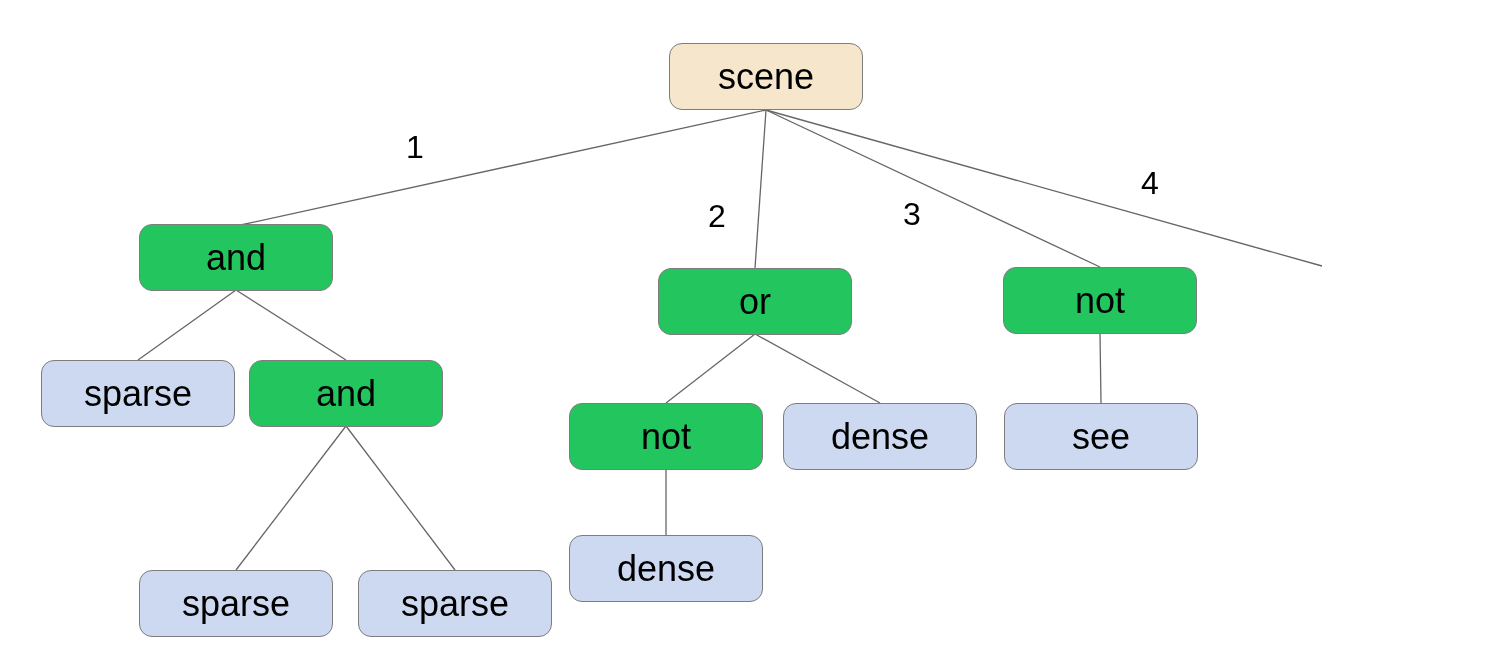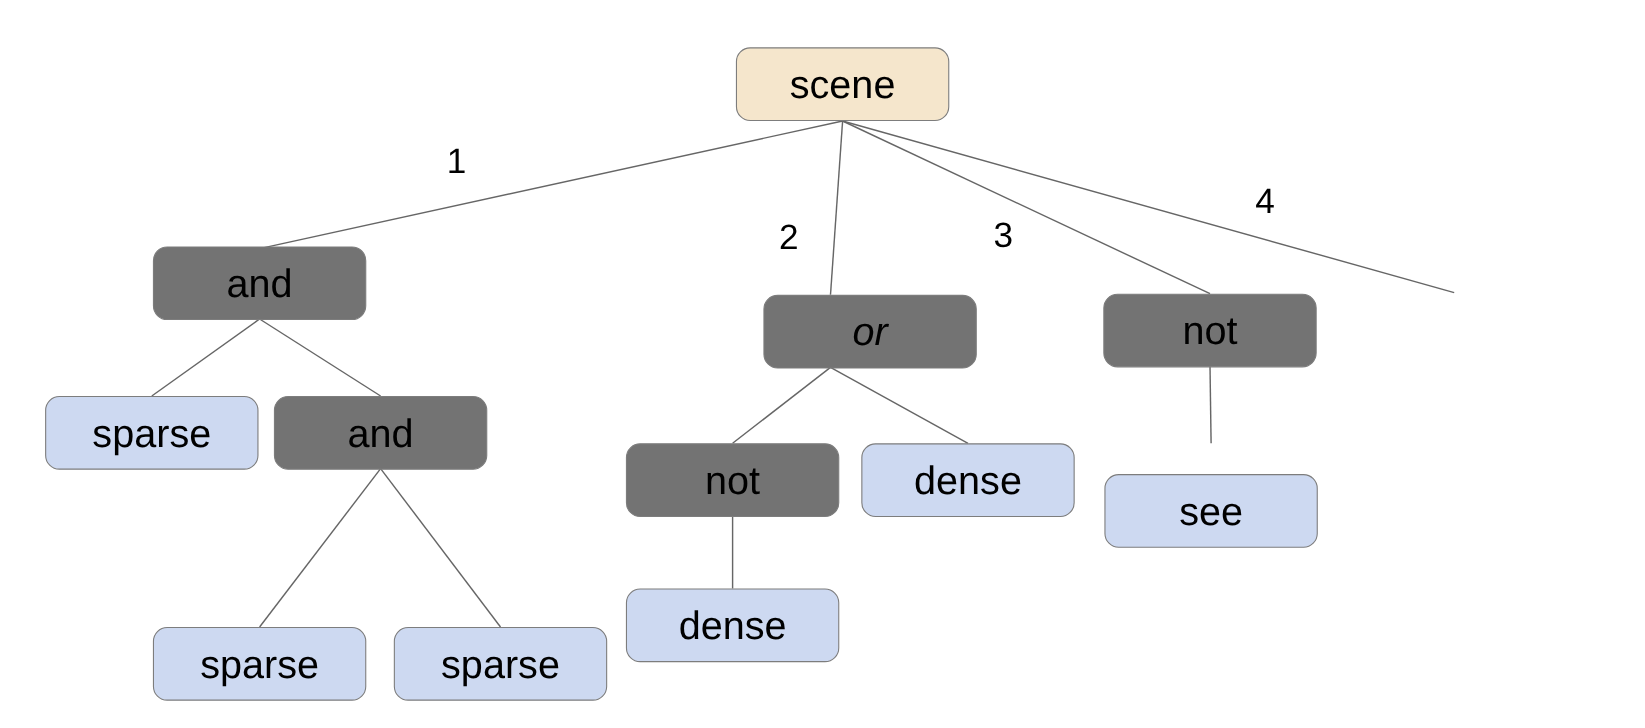--- a/index.html
+++ b/index.html
@@ -34,21 +34,21 @@
     border: 1.5px solid #7d7d7d;
     border-radius: 13px;
     display: flex;
     align-items: center;
     justify-content: center;
     font-size: 36px;
     color: #000000;
     line-height: 1;
   }
   .node.root     { background: #f5e6cc; }
-  .node.operator { background: #737373; }
+  .node.operator { background: #22c55e; }
   .node.leaf     { background: #cdd9f1; }
   .edge-label {
     position: absolute;
     transform: translate(-50%, -50%);
     font-size: 32px;
     color: #000000;
   }
 </style>
 </head>
 <body>
@@ -71,26 +71,26 @@
   </svg>
 
   <div class="edge-label" style="left:415px;  top:147px;">1</div>
   <div class="edge-label" style="left:717px;  top:216px;">2</div>
   <div class="edge-label" style="left:912px;  top:214px;">3</div>
   <div class="edge-label" style="left:1150px; top:183px;">4</div>
 
   <div class="node root" style="left:669px;  top:43px;">scene</div>
 
   <div class="node operator" style="left:139px;  top:224px;">and</div>
-  <div class="node operator" style="left:694px;  top:268px;font-style:italic;">or</div>
+  <div class="node operator" style="left:658px;  top:268px;">or</div>
   <div class="node operator" style="left:1003px; top:267px;">not</div>
 
   <div class="node leaf" style="left:41px;   top:360px;">sparse</div>
   <div class="node operator" style="left:249px;  top:360px;">and</div>
   <div class="node operator" style="left:569px;  top:403px;">not</div>
   <div class="node leaf" style="left:783px;  top:403px;">dense</div>
-  <div class="node leaf" style="left:1004px; top:403px;margin-top:28px;">see</div>
+  <div class="node leaf" style="left:1004px; top:403px;">see</div>
 
   <div class="node leaf" style="left:139px;  top:570px;">sparse</div>
   <div class="node leaf" style="left:358px;  top:570px;">sparse</div>
   <div class="node leaf" style="left:569px;  top:535px;">dense</div>
 
 </div>
 
 </body></html>

